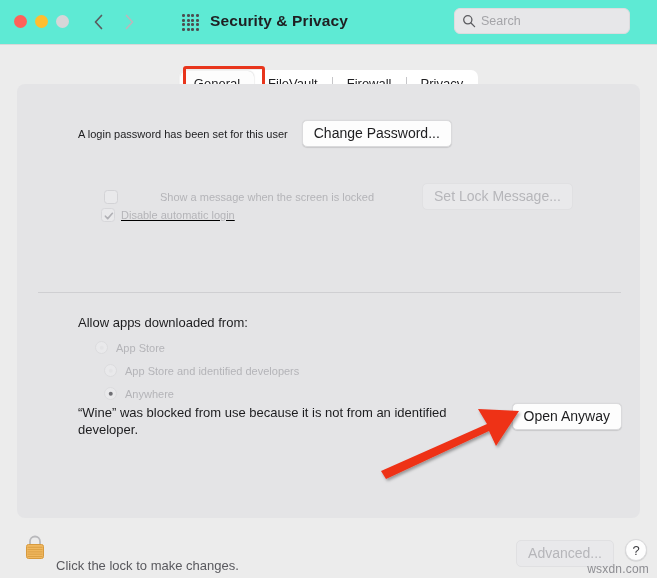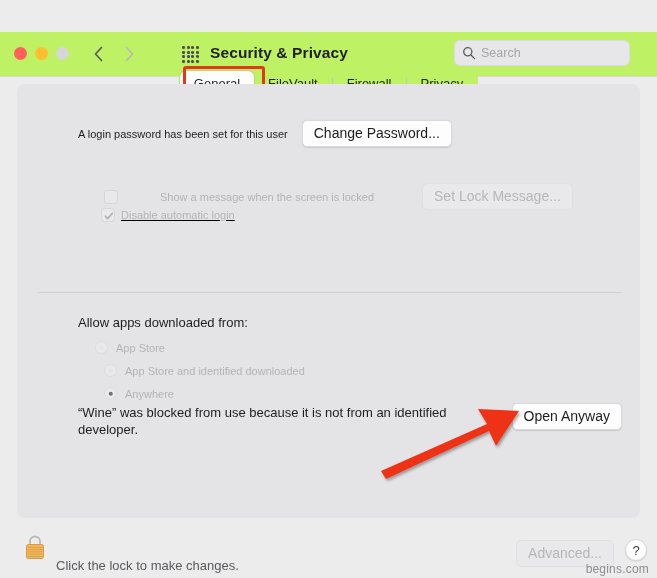--- a/index.html
+++ b/index.html
@@ -14,24 +14,23 @@
     -webkit-font-smoothing: antialiased;
     overflow: hidden;
     position: relative;
   }
 
   
   .titlebar {
     position: absolute;
     left: 0; top: 0;
     width: 657px; height: 45px;
-    background: #bef264;
+    background: #5eead4;
     border-bottom: 1px solid #d8d8d8;
     box-sizing: border-box;
-    margin-top: 32px;
   }
   .traffic {
     position: absolute;
     left: 14px; top: 15px;
     display: flex;
     gap: 8px;
   }
   .light {
     width: 13px; height: 13px;
     border-radius: 50%;
@@ -115,21 +114,21 @@
   .tabbar {
     position: absolute;
     left: 0; top: 70px;
     width: 657px;
     display: flex;
     justify-content: center;
   }
   .tabgroup {
     display: flex;
     align-items: stretch;
-    background: #bef264;
+    background: #ffffff;
     border-radius: 7px;
     height: 26px;
     padding: 1px;
     box-sizing: border-box;
   }
   .tab {
     display: flex;
     align-items: center;
     padding: 0 14px;
     font-size: 13px;
@@ -435,21 +434,21 @@
   <div class="row" style="left:78px; top:257px;align-items:flex-end;">
     <span class="radio faint">
         <span class="dot"></span>
       </span>
     <span class="lbl dim">App Store</span>
   </div>
   <div class="row" style="left:87px; top:280px;">
     <span class="radio faint">
         <span class="dot"></span>
       </span>
-    <span class="lbl dim">App Store and identified downloaded</span>
+    <span class="lbl dim">App Store and identified developers</span>
   </div>
   <div class="row" style="left:87px; top:303px;">
     <span class="radio sel">
         <span class="dot"></span>
       </span>
     <span class="lbl dim">Anywhere</span>
   </div>
 
   <div style="position:absolute; left:61px; top:320px; width:400px; font-size:13px; color:#1d1d1f; line-height:17px;">“Wine” was blocked from use because it is not from an identified developer.</div>
 
@@ -468,21 +467,21 @@
       <line x1="5.5" y1="24.5" x2="20.5" y2="24.5"></line>
     </g>
   </svg>
 </div>
 <div class="lock-label">Click the lock to make changes.</div>
 
 <button class="btn disabled adv-btn">Advanced...</button>
 
 <div class="help-btn">?</div>
 
-<div class="watermark">begins.com</div>
+<div class="watermark">wsxdn.com</div>
 
 <svg class="arrow-layer">
   <defs>
     <filter id="arrowshadow" x="-20%" y="-20%" width="150%" height="150%">
       <feDropShadow dx="1.5" dy="2" stdDeviation="1.6" flood-color="#000" flood-opacity="0.35"></feDropShadow>
     </filter>
   </defs>
   <g filter="url(#arrowshadow)">
     <path d="M381 471 L487 424 L478 409 L519 411 L496 446 L489 431 L386 479 Z" fill="#ee3118"></path>
   </g>

